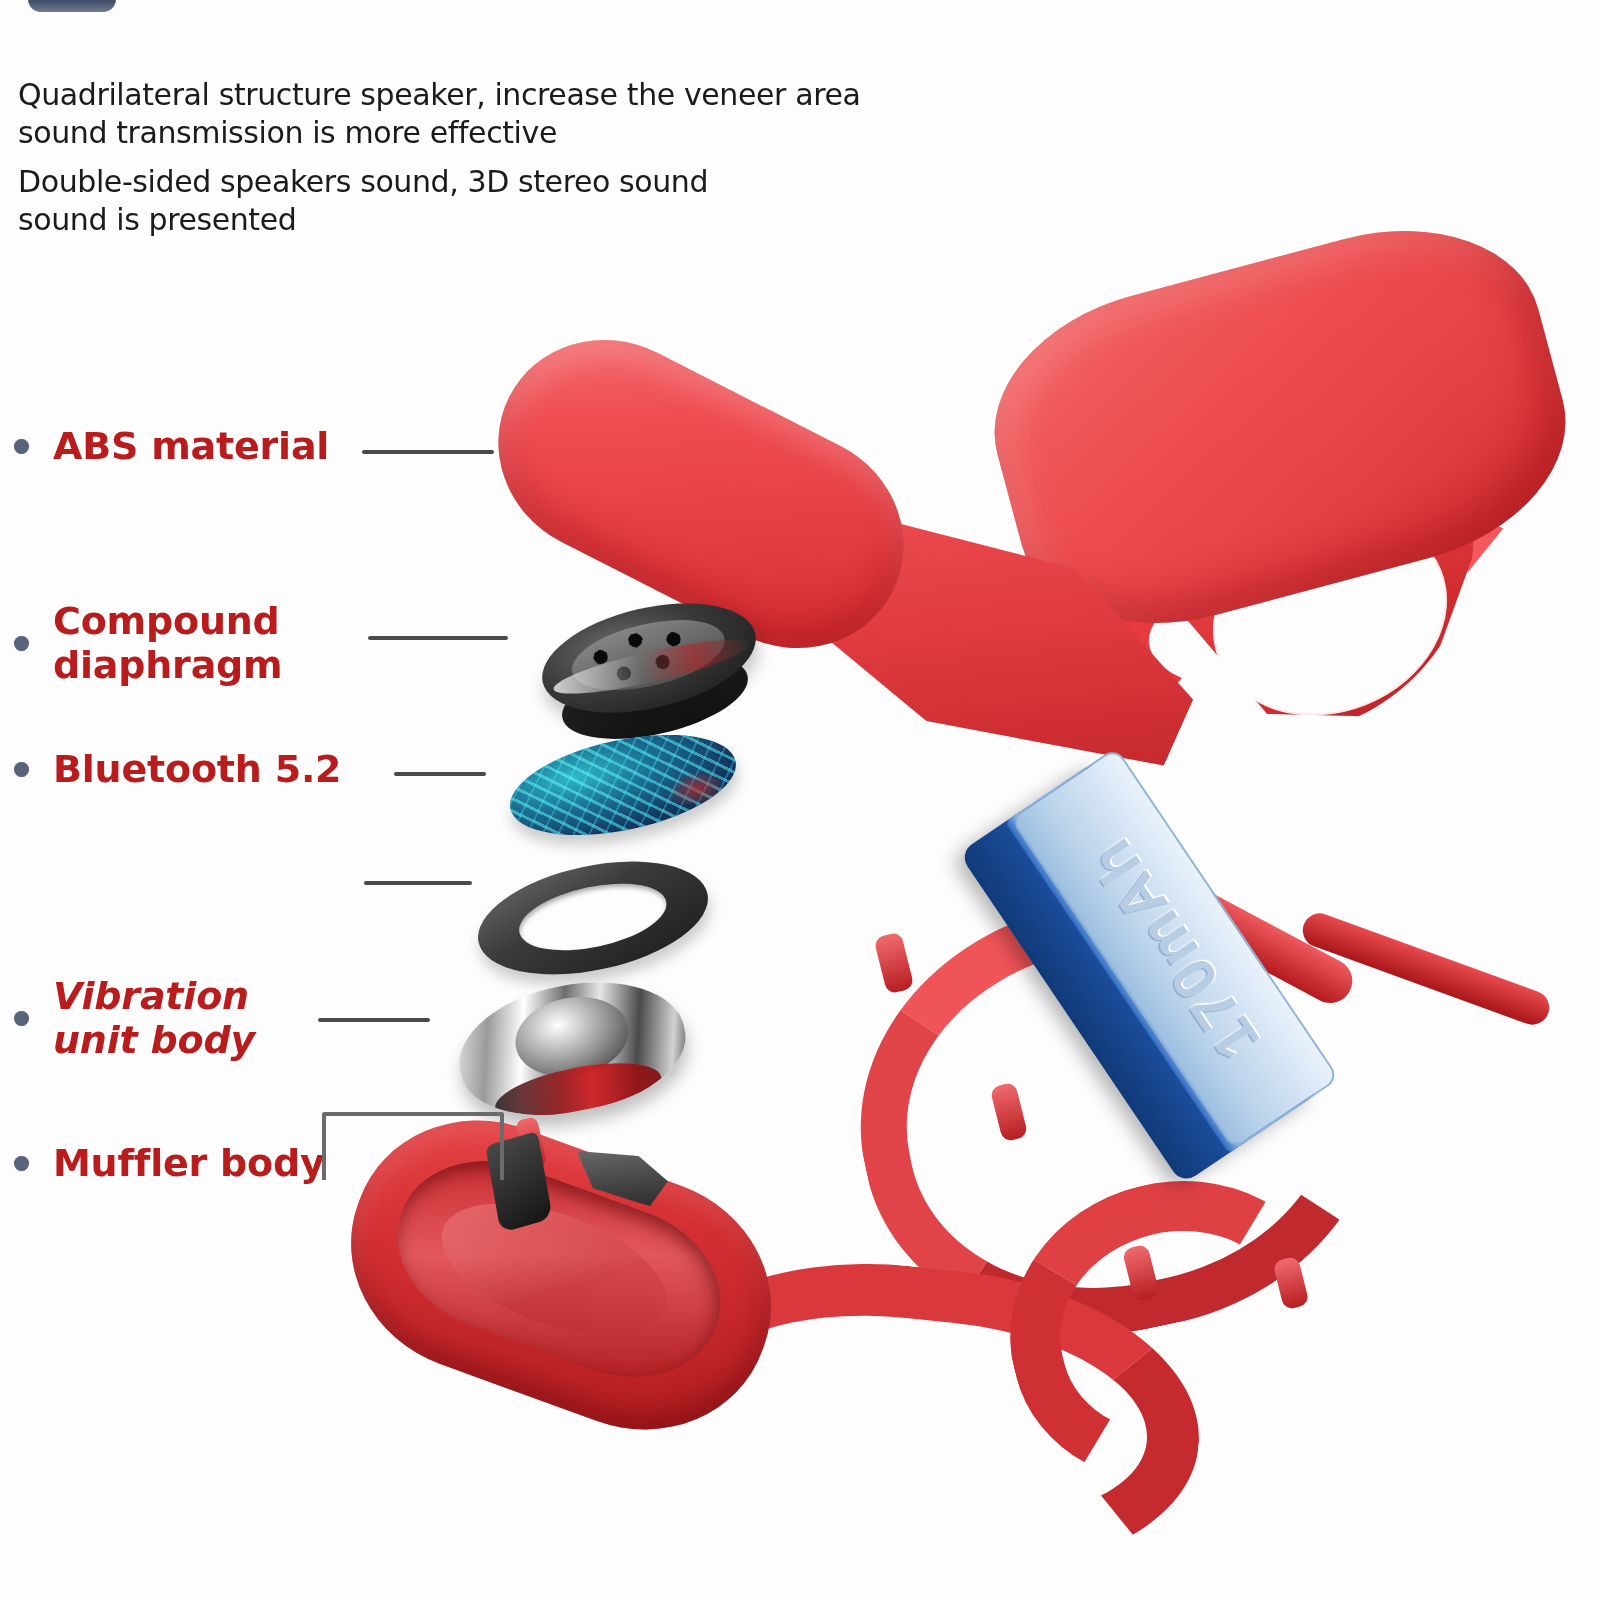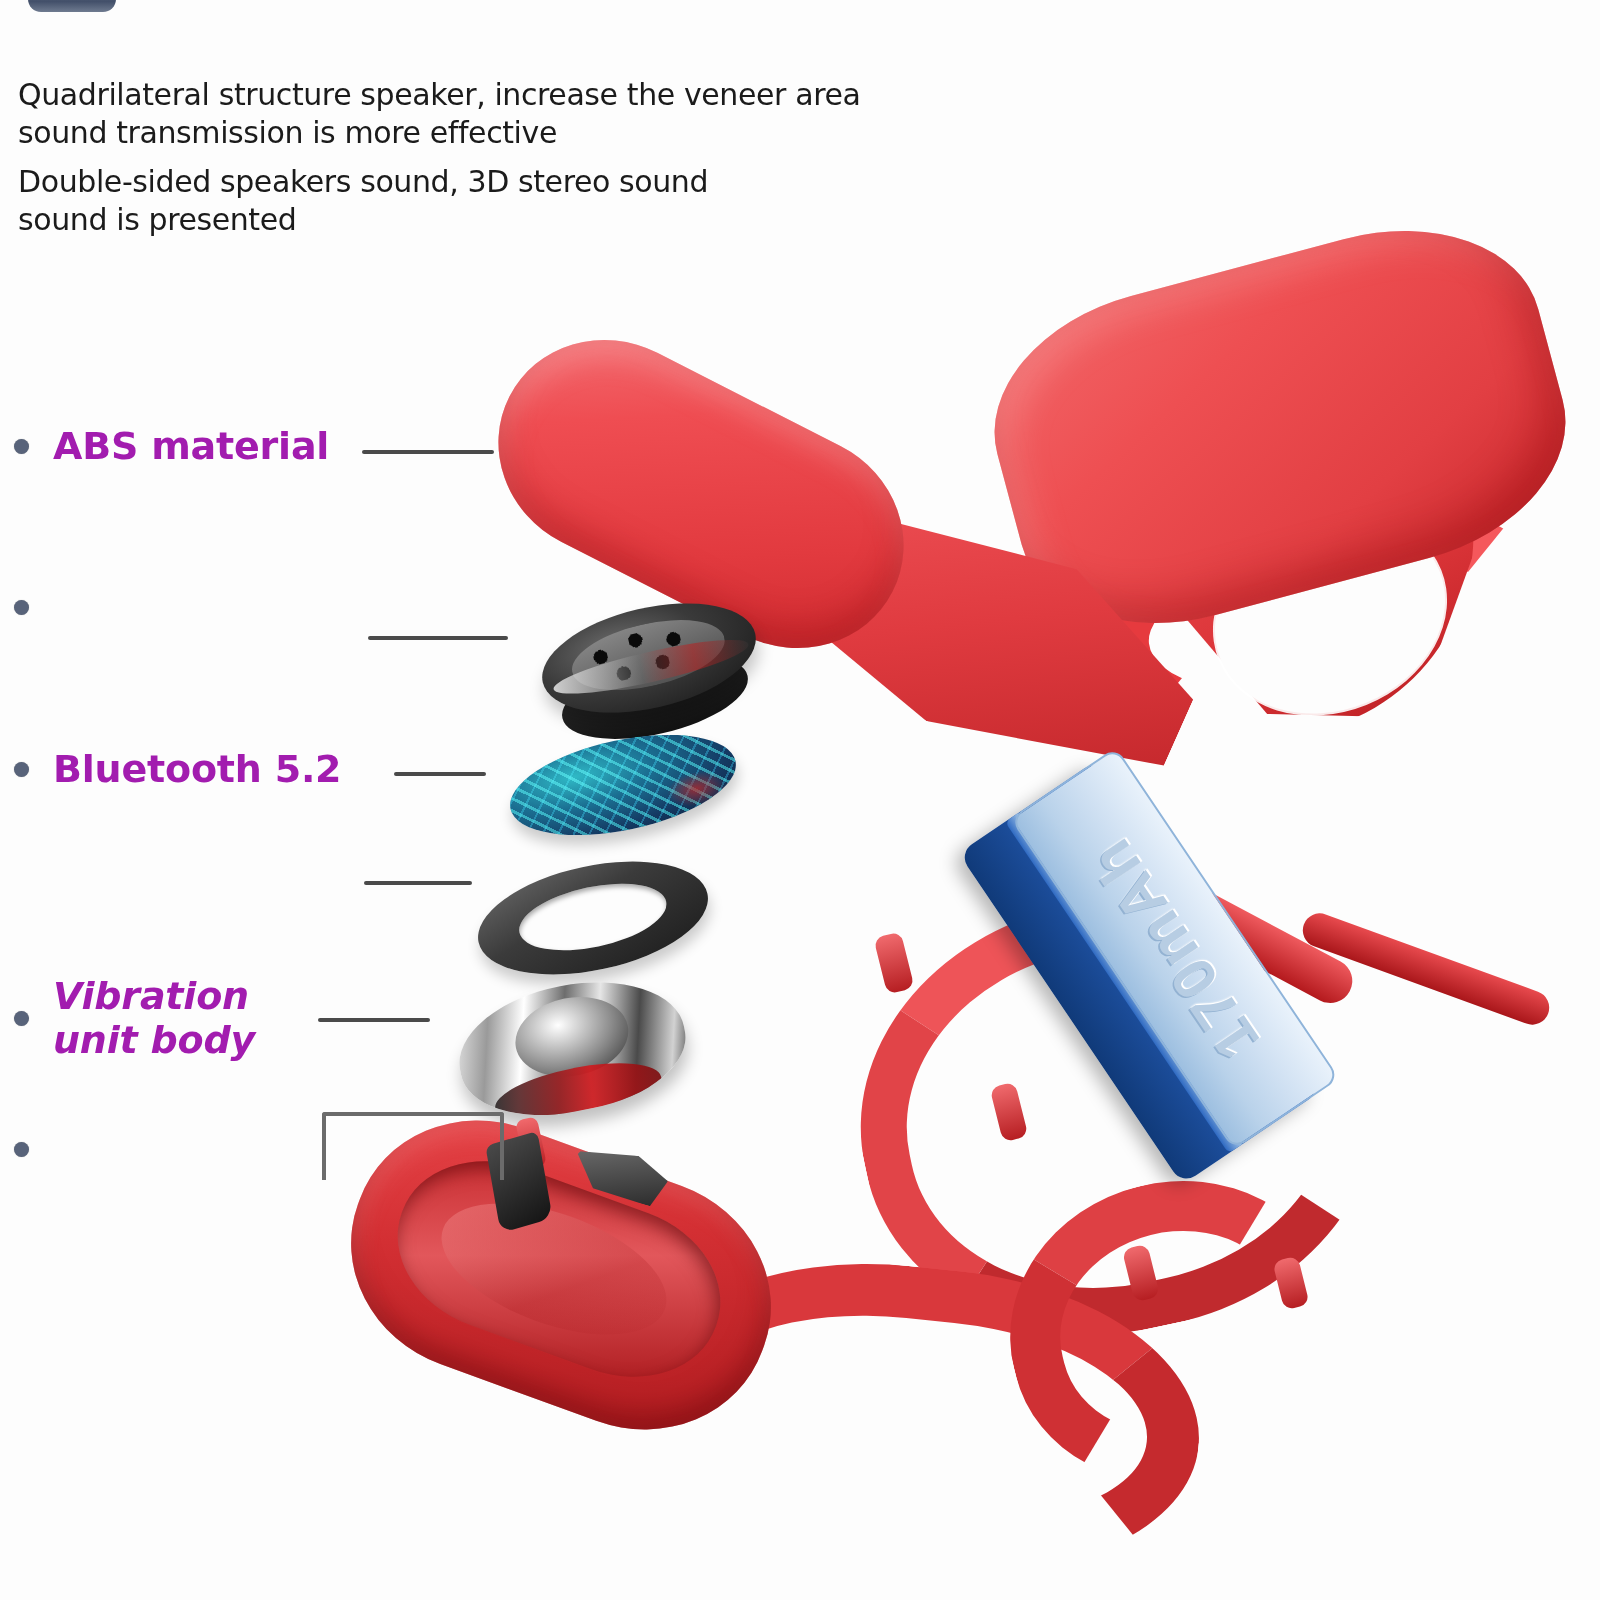--- a/index.html
+++ b/index.html
@@ -29,21 +29,21 @@
   .heading .ln.l3{ margin-top:10px; }
 
   
   .callout{ position:absolute; display:flex; align-items:center; }
   .bullet{
     width:15px; height:15px; border-radius:50%;
     background:#58637a; flex:0 0 auto; margin-right:24px;
     box-shadow:0 0 1px rgba(0,0,0,.35);
   }
   .clabel{
-    font-size:38px; font-weight:700; color:#a21caf;
+    font-size:38px; font-weight:700; color:#b91c1c;
     line-height:1.15; white-space:pre-line; letter-spacing:-0.2px;
   }
   .leader{
     position:absolute; height:4px; background:#4a4a4a; border-radius:2px;
   }
   
   .bracket{
     position:absolute; border:4px solid #6b6b6b;
     border-bottom:none; border-radius:3px 3px 0 0;
     background:transparent;
@@ -404,36 +404,39 @@
   </div>
 
   <div class="callout c-abs">
     <span class="bullet"></span>
     <span class="clabel">ABS material</span>
   </div>
   <div class="leader l-abs"></div>
 
   <div class="callout c-diaph">
     <span class="bullet"></span>
+    <span class="clabel">Compound
+diaphragm</span>
   </div>
   <div class="leader l-diaph"></div>
 
   <div class="callout c-bt">
     <span class="bullet"></span>
     <span class="clabel">Bluetooth 5.2</span>
   </div>
   <div class="leader l-bt"></div>
 
   <div class="leader l-coil"></div>
 
   <div class="callout c-vib">
     <span class="bullet"></span>
     <span class="clabel">Vibration
 unit body</span>
   </div>
   <div class="leader l-vib"></div>
 
   <div class="callout c-muff">
     <span class="bullet"></span>
+    <span class="clabel">Muffler body</span>
   </div>
   <div class="bracket bracket-muff"></div>
 
 </div>
 
 </body></html>

